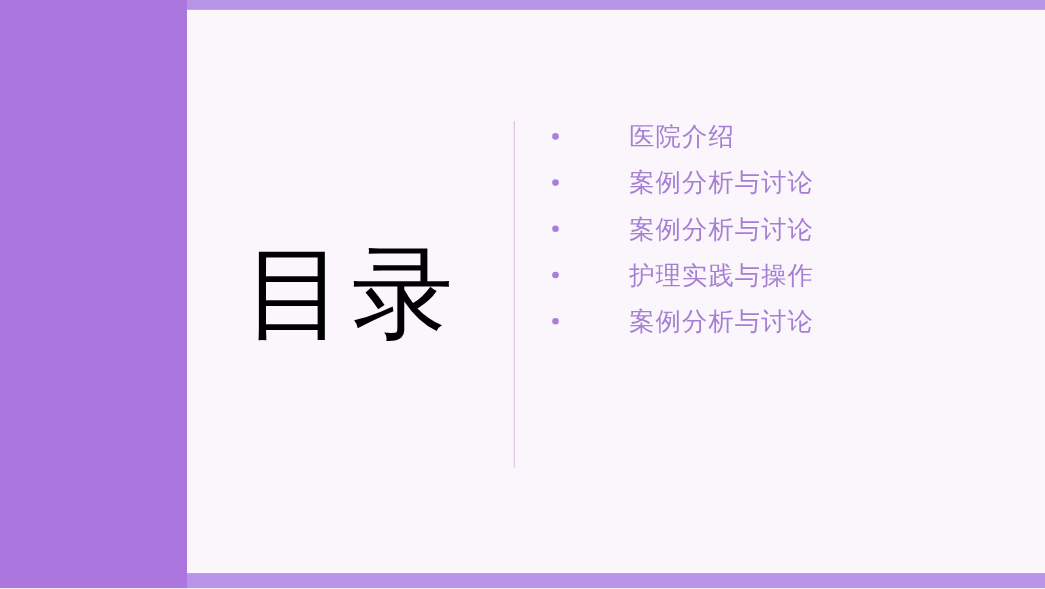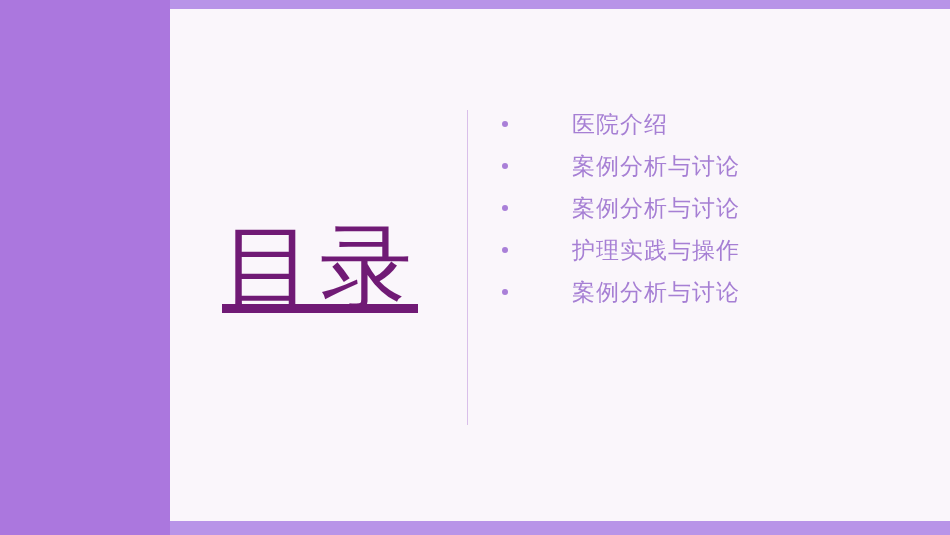--- a/index.html
+++ b/index.html
@@ -72,23 +72,22 @@
   .section-title {
     position: absolute;
     left: 200px;
     top: 221px;
     width: 240px;
     text-align: center;
     font-size: 92px;
     line-height: 1.0;
     letter-spacing: 6px;
     font-weight: 400;
-    color: #701a75;
+    color: #000000;
     white-space: nowrap;
-    text-decoration: underline;
   }
 
   
   .agenda {
     position: absolute;
     left: 502px;
     top: 103px;
     margin: 0;
     padding: 0;
     list-style: none;

